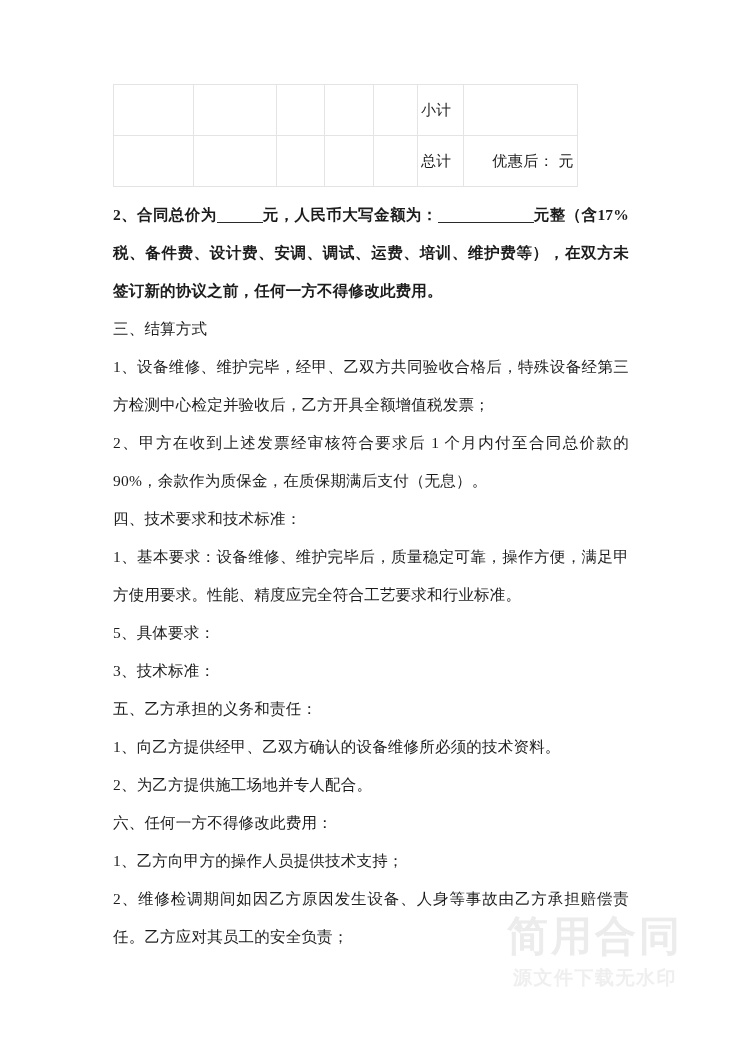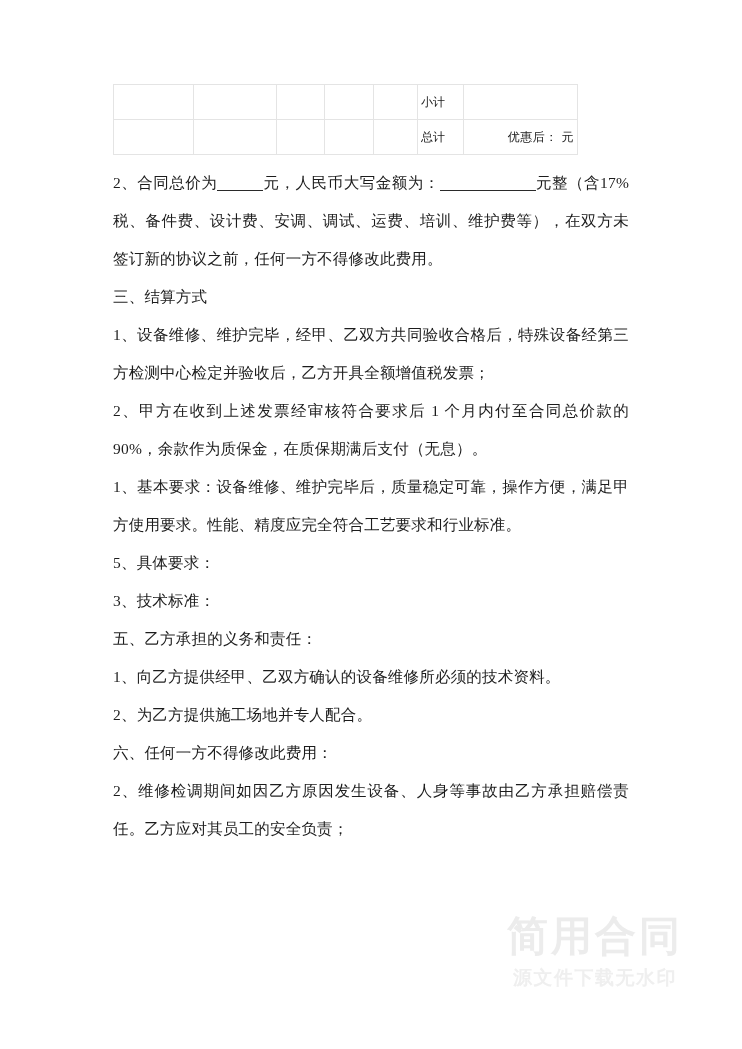--- a/index.html
+++ b/index.html
@@ -37,24 +37,24 @@
   
   .price-table {
     border-collapse: collapse;
     width: 415px;
     table-layout: fixed;
     margin: 0 0 0 0;
   }
   .price-table td {
     border: 1px solid #e4e4e4;
     height: 34px;
-    padding: 0 3px;
-    font-size: 12px;
+    padding: 8px 3px;
+    font-size: 15px;
     line-height: 34px;
-    font-family: Liberation Sans, sans-serif;
+    font-family: Liberation Serif, serif;
     color: #1a1a1a;
     vertical-align: middle;
     white-space: nowrap;
     overflow: hidden;
   }
   .c0 { width: 73px; }
   .c1 { width: 76px; }
   .c2 { width: 41px; }
   .c3 { width: 42px; }
   .c4 { width: 37px; }
@@ -71,21 +71,21 @@
     margin: 0;
     padding: 0;
     letter-spacing: 0.2px;
     text-align: justify;
     text-justify: inter-ideograph;
     color: #1c1c1c;
     font-family: "Liberation Serif", "DejaVu Serif", serif;
   }
   .para + .para { margin-top: 0; }
 
-  .gap-top { margin-top: 9px; }
+  .gap-top { margin-top: 9px; font-weight: bold; }
 
   .blank-s {
     display: inline-block;
     width: 46px;
     border-bottom: 1px solid #2a2a2a;
     vertical-align: -3px;
   }
   .blank-l {
     display: inline-block;
     width: 96px;
@@ -150,29 +150,31 @@
         </tr>
       </tbody>
     </table>
 
     <p class="para gap-top"><span>2、合同总价为</span><span class="blank-s"></span><span>元，人民币大写金额为：</span><span class="blank-l"></span><span>元整（含17%税、备件费、设计费、安调、调试、运费、培训、维护费等），在双方未签订新的协议之前，任何一方不得修改此费用。</span></p>
 
     <p class="para">三、结算方式</p>
     <p class="para">1、设备维修、维护完毕，经甲、乙双方共同验收合格后，特殊设备经第三方检测中心检定并验收后，乙方开具全额增值税发票；</p>
     <p class="para">2、甲方在收到上述发票经审核符合要求后 1 个月内付至合同总价款的 90%，余款作为质保金，在质保期满后支付（无息）。</p>
 
+    <p class="para">四、技术要求和技术标准：</p>
     <p class="para">1、基本要求：设备维修、维护完毕后，质量稳定可靠，操作方便，满足甲方使用要求。性能、精度应完全符合工艺要求和行业标准。</p>
     <p class="para">5、具体要求：</p>
     <p class="para">3、技术标准：</p>
 
     <p class="para">五、乙方承担的义务和责任：</p>
     <p class="para">1、向乙方提供经甲、乙双方确认的设备维修所必须的技术资料。</p>
     <p class="para">2、为乙方提供施工场地并专人配合。</p>
 
     <p class="para">六、任何一方不得修改此费用：</p>
+    <p class="para">1、乙方向甲方的操作人员提供技术支持；</p>
     <p class="para">2、维修检调期间如因乙方原因发生设备、人身等事故由乙方承担赔偿责任。乙方应对其员工的安全负责；</p>
 
   </div>
 
   <div class="watermark">
     <div class="wm-main">简用合同</div>
     <div class="wm-sub">源文件下载无水印</div>
   </div>
 
 </div>

